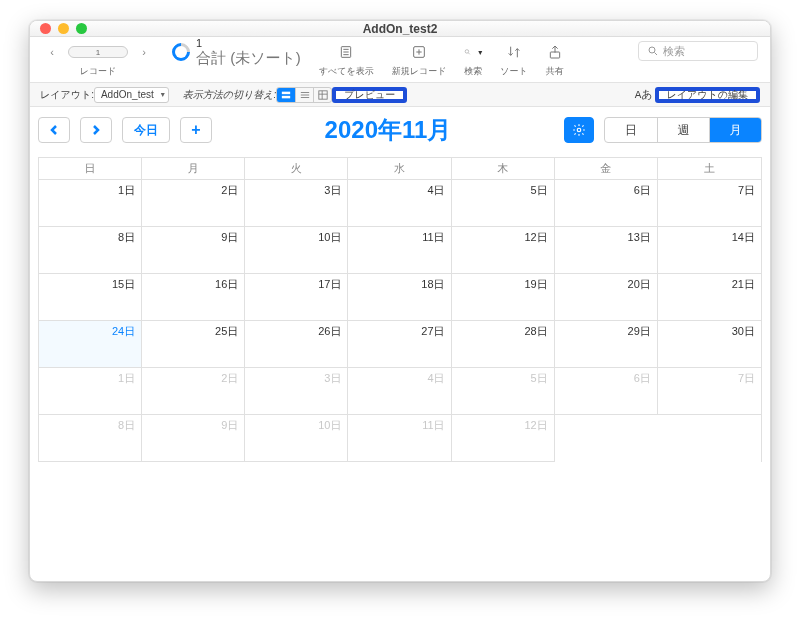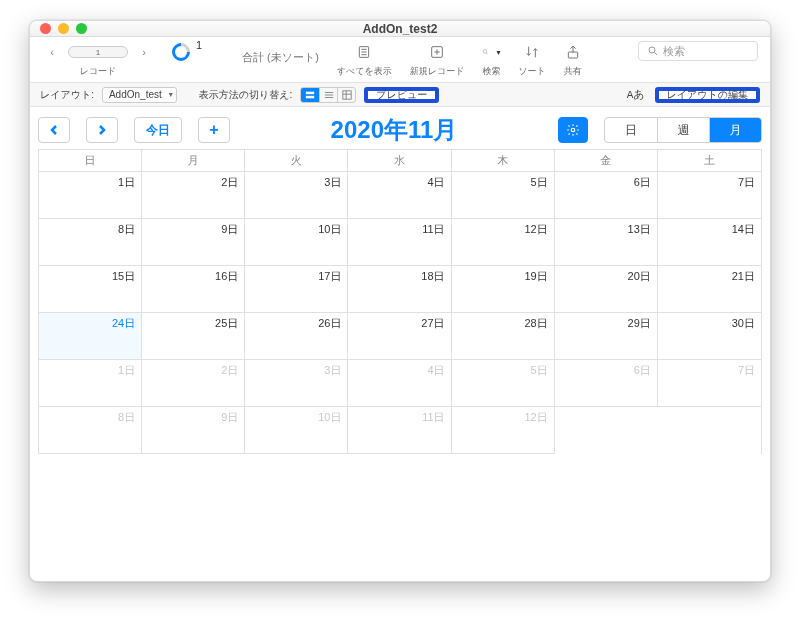--- a/index.html
+++ b/index.html
@@ -73,21 +73,21 @@
     padding:2px 8px; width:120px; height:20px; color:#999;
   }
   .search-wrap svg{width:12px;height:12px;stroke:#999;fill:none;stroke-width:2;}
   .search-wrap span{font-size:11px;}
 
   
   .toolbar2{
     height:24px;
     background:#f7f7f7;
     border-bottom:1px solid #e3e3e3;
-    display:flex;align-items:center; gap:8px;
+    display:flex;align-items:center; 
     padding:0 10px; font-size:10px; color:#444;
   }
   .dropdown{
     border:1px solid #ccc;border-radius:3px;background:#fff;
     font-size:10px;padding:1px 14px 1px 6px;position:relative;height:16px;display:flex;align-items:center;
   }
   .dropdown::after{content:'▾';position:absolute;right:3px;font-size:8px;color:#666;}
   .seg{display:flex;border:1px solid #ccc;border-radius:3px;overflow:hidden;height:16px;}
   .seg div{width:18px;display:flex;align-items:center;justify-content:center;border-left:1px solid #ccc;}
   .seg div:first-child{border-left:none;}
@@ -95,21 +95,21 @@
   .seg svg{width:10px;height:10px;}
   .small-btn{
     border:4px solid #1d4ed8;border-radius:3px;background:#fff;
     padding:1px 8px;font-size:10px;height:16px;display:flex;align-items:center;
   }
   .aa{font-family:Liberation Mono, monospace;font-size:11px;}
 
   
   .cal-wrap{padding:8px 8px 0 8px;flex:1;display:flex;flex-direction:column;}
   .cal-top{
-    display:flex;align-items:center;gap:16px;height:30px;margin-bottom:4px;
+    display:flex;align-items:center;gap:10px;height:30px;margin-bottom:12px;
   }
   .btn{
     height:26px;border:1px solid #d0d0d0;border-radius:4px;
     background:#fff;display:flex;align-items:center;justify-content:center;
     color:#0a84ff;font-size:12px;font-weight:600;cursor:pointer;
   }
   .btn.nav{width:32px;}
   .btn.nav svg{width:10px;height:10px;stroke:#0a84ff;stroke-width:2.5;fill:none;}
   .btn.today{width:48px;}
   .btn.plus{width:32px;font-size:16px;}
@@ -165,21 +165,21 @@
         <div class="nav-arrow">›</div>
       </div>
       <div>レコード</div>
     </div>
 
     <div class="tb-group" style="min-width:70px;">
       <div class="top">
         <div class="pie"></div>
         <div style="display:flex;flex-direction:column;line-height:1.05;">
           <span>1</span>
-          <span style="font-size:11px;color:#777;margin-left:46px;">合計 (未ソート)</span>
+          <span style="font-size:15px;color:#777;">合計 (未ソート)</span>
         </div>
       </div>
       <div>&nbsp;</div>
     </div>
 
     <div class="tb-group">
       <div class="top tb-icon">
         <svg viewBox="0 0 24 24">
             <rect x="5" y="4" width="14" height="16" rx="1"></rect>
             <line x1="8" y1="8" x2="16" y2="8"></line>
@@ -241,21 +241,21 @@
         </svg>
       <span>検索</span>
     </div>
   </div>
 
   <div class="toolbar2">
     <span>レイアウト:</span>
     <div class="dropdown">
       <span>AddOn_test</span>
     </div>
-    <span style="margin-left:14px;">表示方法の切り替え:</span>
+    <span style="margin-left:14px;font-style:italic;">表示方法の切り替え:</span>
     <div class="seg">
       <div class="active">
           <svg viewBox="0 0 12 12">
             <rect x="1" y="2" width="10" height="3" fill="#fff"></rect>
             <rect x="1" y="7" width="10" height="3" fill="#fff"></rect>
           </svg>
         </div>
       <div>
           <svg viewBox="0 0 12 12">
             <line x1="1" y1="3" x2="11" y2="3" stroke="#777"></line>

